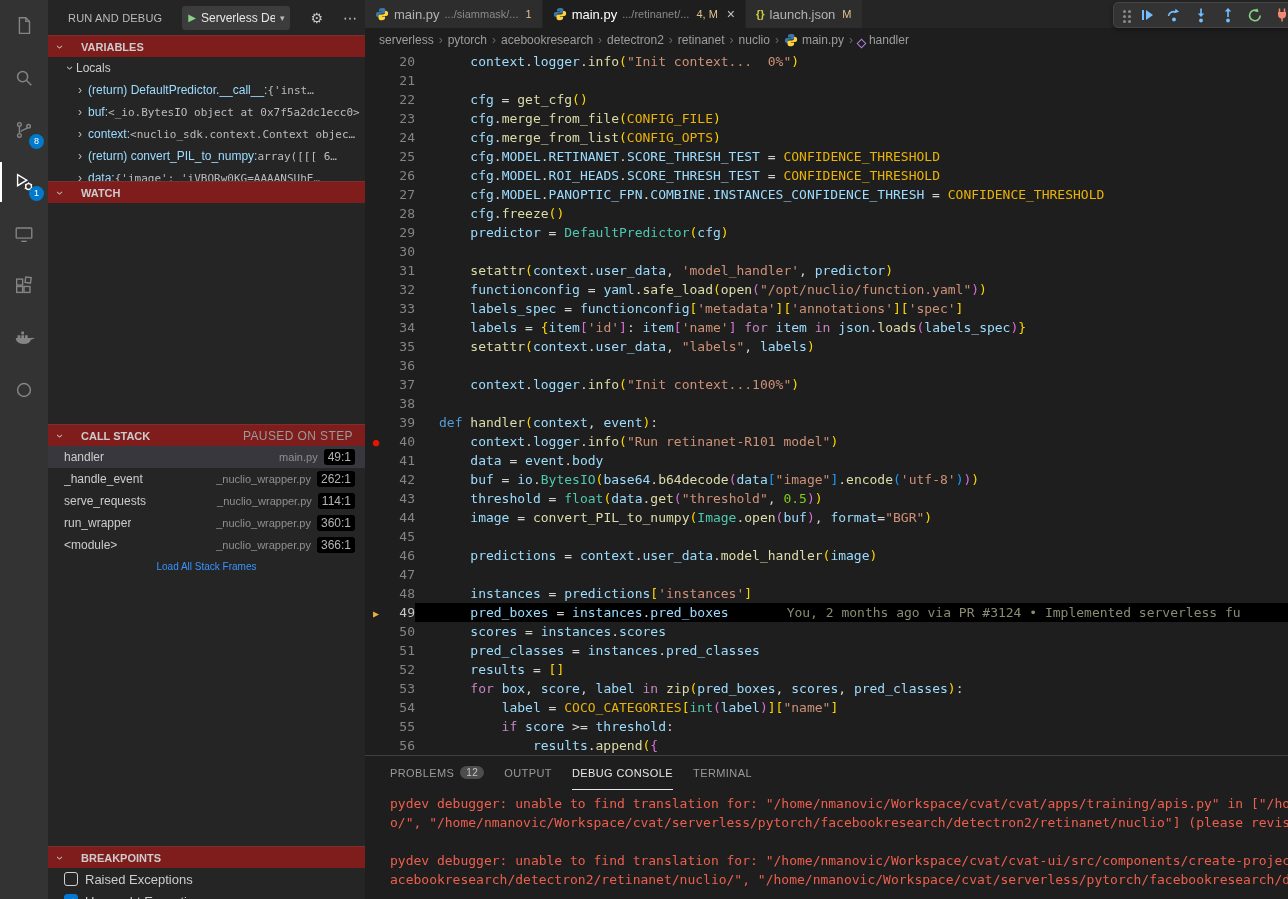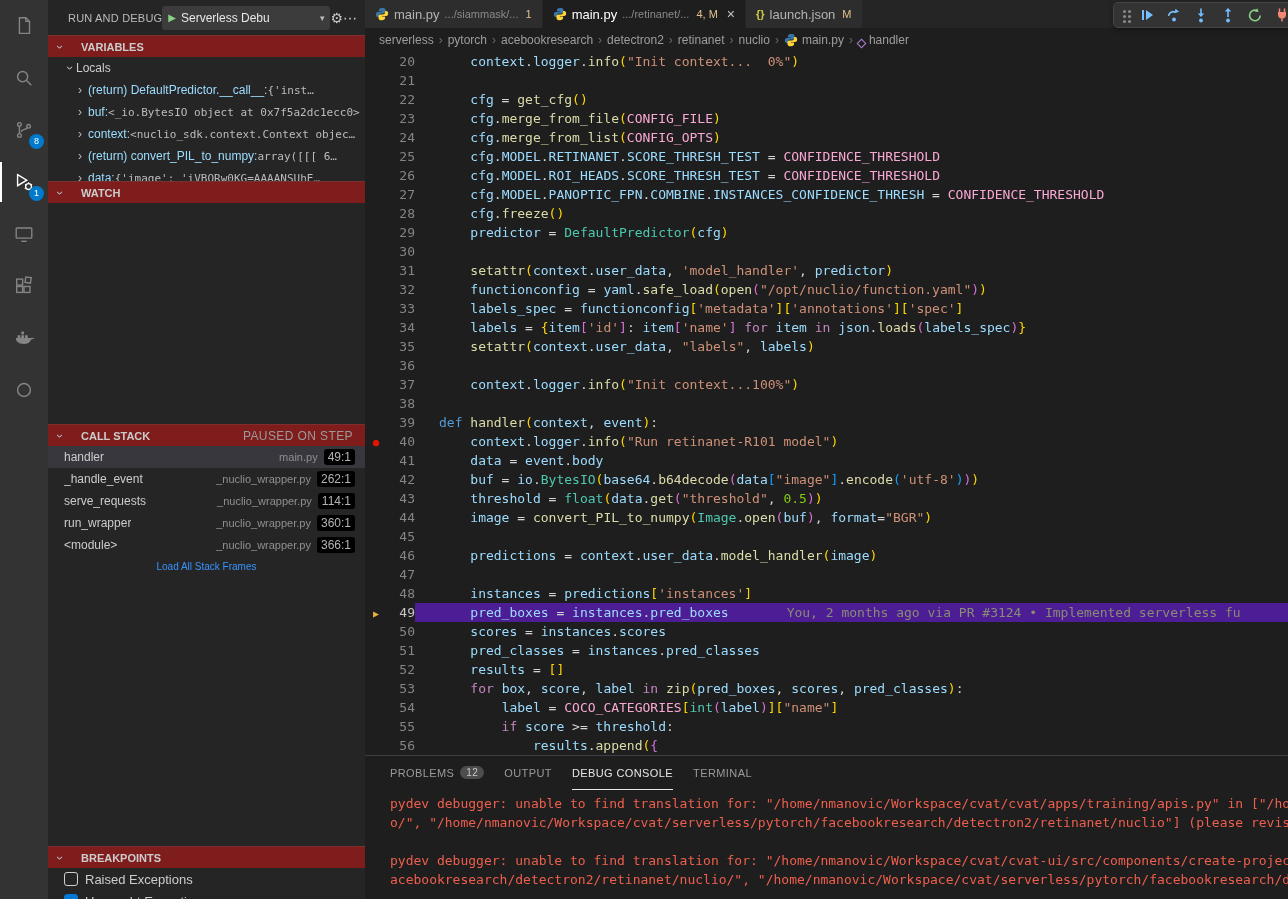--- a/index.html
+++ b/index.html
@@ -9,21 +9,21 @@
 
   
   .activitybar{position:absolute;left:0;top:0;width:48px;height:100%;background:#333333;z-index:5}
   .ab-item{height:52px;display:flex;align-items:center;justify-content:center;position:relative;color:#858585}
   .ab-item.active{color:#fff}
   .ab-item.active::before{content:'';position:absolute;left:0;top:6px;bottom:6px;width:2px;background:#fff}
   .ab-badge{position:absolute;right:4px;bottom:7px;background:#007acc;color:#fff;border-radius:50%;min-width:15px;height:15px;font-size:9px;line-height:15px;text-align:center}
 
   
   .sidebar{position:absolute;left:48px;top:0;width:317px;height:100%;background:#252526;z-index:4;overflow:hidden}
-  .sb-header{position:absolute;top:0;left:0;right:0;height:35px;display:flex;align-items:center;padding:0 8px 0 20px;gap:0}
+  .sb-header{position:absolute;top:0;left:0;right:0;height:35px;display:flex;align-items:center;padding:0 8px 0 20px;gap:20px}
   .sb-title{font-size:11px;color:#bbbbbb;flex:none;letter-spacing:.2px;white-space:nowrap}
   .launch-select{flex:1;display:flex;align-items:center;height:24px;background:#3c3c3c;border-radius:3px;padding:0 6px;gap:5px;min-width:0}
   .play{color:#89d185;font-size:10px}
   .launch-name{font-size:12px;color:#e7e7e7;white-space:nowrap;overflow:hidden}
   .dd{color:#bbb;font-size:9px;margin-left:auto}
   .hdr-ico{color:#c5c5c5;font-size:14px;flex:none}
   .section-h{position:absolute;left:0;right:0;height:22px;display:flex;align-items:center;gap:15px;padding-left:6px;font-size:11px;font-weight:700;color:#cccccc;border-top:1px solid rgba(128,128,128,.18);background:#7f1d1d;z-index:2}
   .sec-status{margin-left:auto;margin-right:12px;font-size:12px;font-weight:400;color:#9a9a9a;letter-spacing:.4px}
   .twisty{display:inline-block;color:#bbb;font-size:12px;width:12px;text-align:center;font-weight:400;flex:none}
   .twisty.open{transform:rotate(90deg)}
@@ -62,27 +62,27 @@
   .dbg-toolbar{position:absolute;left:1113px;top:2px;height:26px;display:flex;align-items:center;gap:7px;padding:0 9px;background:#333333;border:1px solid #454545;border-radius:5px;z-index:20;box-shadow:0 2px 5px rgba(0,0,0,.35)}
   .dbg-btn{width:20px;height:22px;display:flex;align-items:center;justify-content:center}
   .grip{width:3px;height:3px;border-radius:50%;background:#8a8a8a;box-shadow:5px 0 #8a8a8a,0 5px #8a8a8a,5px 5px #8a8a8a,0 10px #8a8a8a,5px 10px #8a8a8a;margin:-8px 4px 0 0}
 
   
   #code{position:absolute;left:365px;top:52px;right:0;height:703px;background:#1e1e1e;overflow:hidden;z-index:1}
   .line{display:flex;height:19px;line-height:19px;font-family:"DejaVu Sans Mono",monospace;font-size:13px}
   .glyph{width:22px;text-align:center;flex:none}
   .lnum{width:28px;text-align:right;color:#858585;flex:none}
   .ltext{flex:1;padding-left:24px;white-space:pre;overflow:hidden}
-  .line.cur .ltext{background:#4c1d95}
+  .line.cur .ltext{background:#000000}
   .line.cur .lnum{color:#c6c6c6}
   .bp{color:#e51400;font-size:11px}
   .arrow{color:#e9b13b;font-size:10px}
   .blame{color:#8b8b74;margin-left:58px}
   .tk-p{color:#d4d4d4}.tk-v{color:#9cdcfe}.tk-f{color:#dcdcaa}.tk-k{color:#569cd6}
-  .tk-ctl{color:#c586c0}.tk-s{color:#ce9178}.tk-n{color:#84cc16}.tk-const{color:#f9a8d4}
+  .tk-ctl{color:#c586c0}.tk-s{color:#ce9178}.tk-n{color:#84cc16}.tk-const{color:#eab308}
   .tk-cls{color:#4ec9b0}.tk-b1{color:#ffd700}.tk-b2{color:#da70d6}.tk-b3{color:#179fff}
 
   
   .panel{position:absolute;left:365px;top:755px;right:0;bottom:0;background:#1e1e1e;border-top:1px solid #3f3f46;z-index:2}
   .panel-tabs{height:34px;display:flex;align-items:center;gap:20px;padding-left:25px}
   .ptab{display:flex;align-items:center;gap:6px;font-size:11px;letter-spacing:.4px;color:#9a9a9a;height:34px;border-bottom:1px solid transparent}
   .ptab.active{color:#e7e7e7;border-bottom-color:#e7e7e7}
   .ptab-badge{background:#4d4d4d;color:#c8c8c8;font-size:10px;border-radius:9px;padding:1px 6px}
   .console{padding-top:4px}
   .console-line{height:19px;line-height:19px;font-family:"DejaVu Sans Mono",monospace;font-size:13px;color:#ee5f4e;padding-left:25px;white-space:pre;overflow:hidden}

